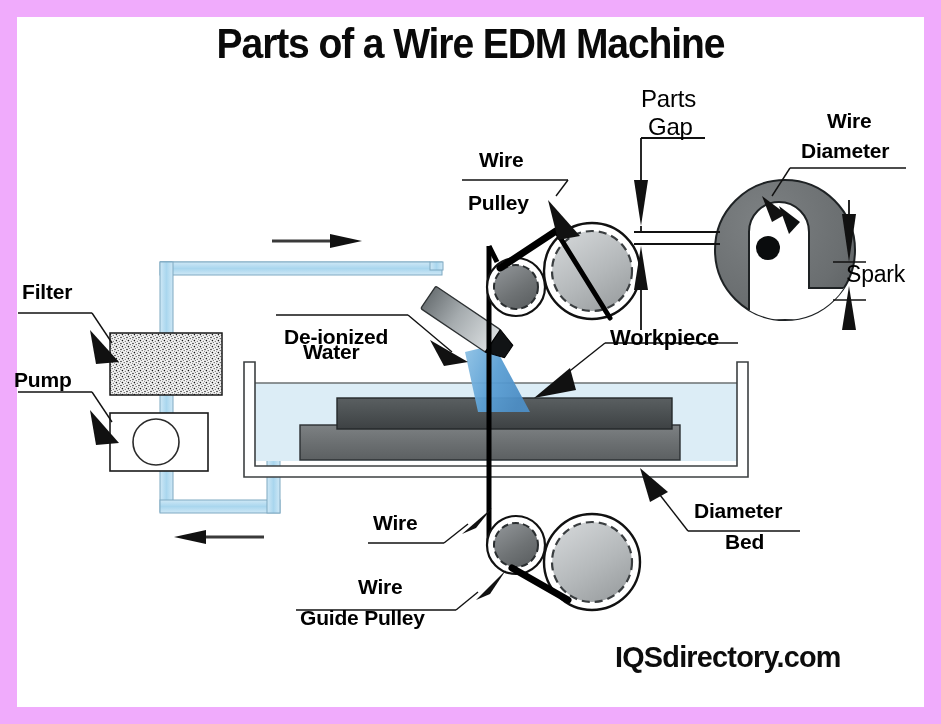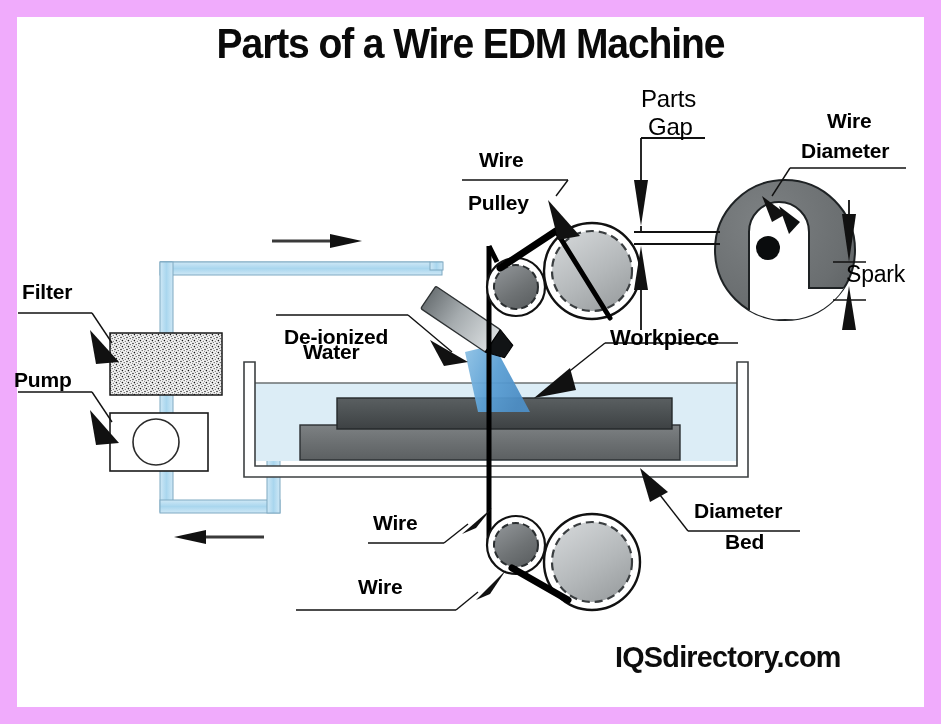--- a/index.html
+++ b/index.html
@@ -310,15 +310,16 @@
   <div class="lbl" style="left:303px;top:309px;font-size:21px;margin-top:32px;">Water</div>
 
   <div class="lbl" style="left:610px;top:326px;font-size:22px;">Workpiece</div>
 
   <div class="lbl" style="left:694px;top:500px;font-size:21px;">Diameter</div>
   <div class="lbl" style="left:725px;top:531px;font-size:21px;text-align:center;">Bed</div>
 
   <div class="lbl" style="left:373px;top:512px;font-size:21px;">Wire</div>
 
   <div class="lbl" style="left:358px;top:576px;font-size:21px;">Wire</div>
+  <div class="lbl" style="left:300px;top:607px;font-size:21px;">Guide Pulley</div>
 
   <div id="brand">IQSdirectory.com</div>
 </div>
 
 </body></html>

